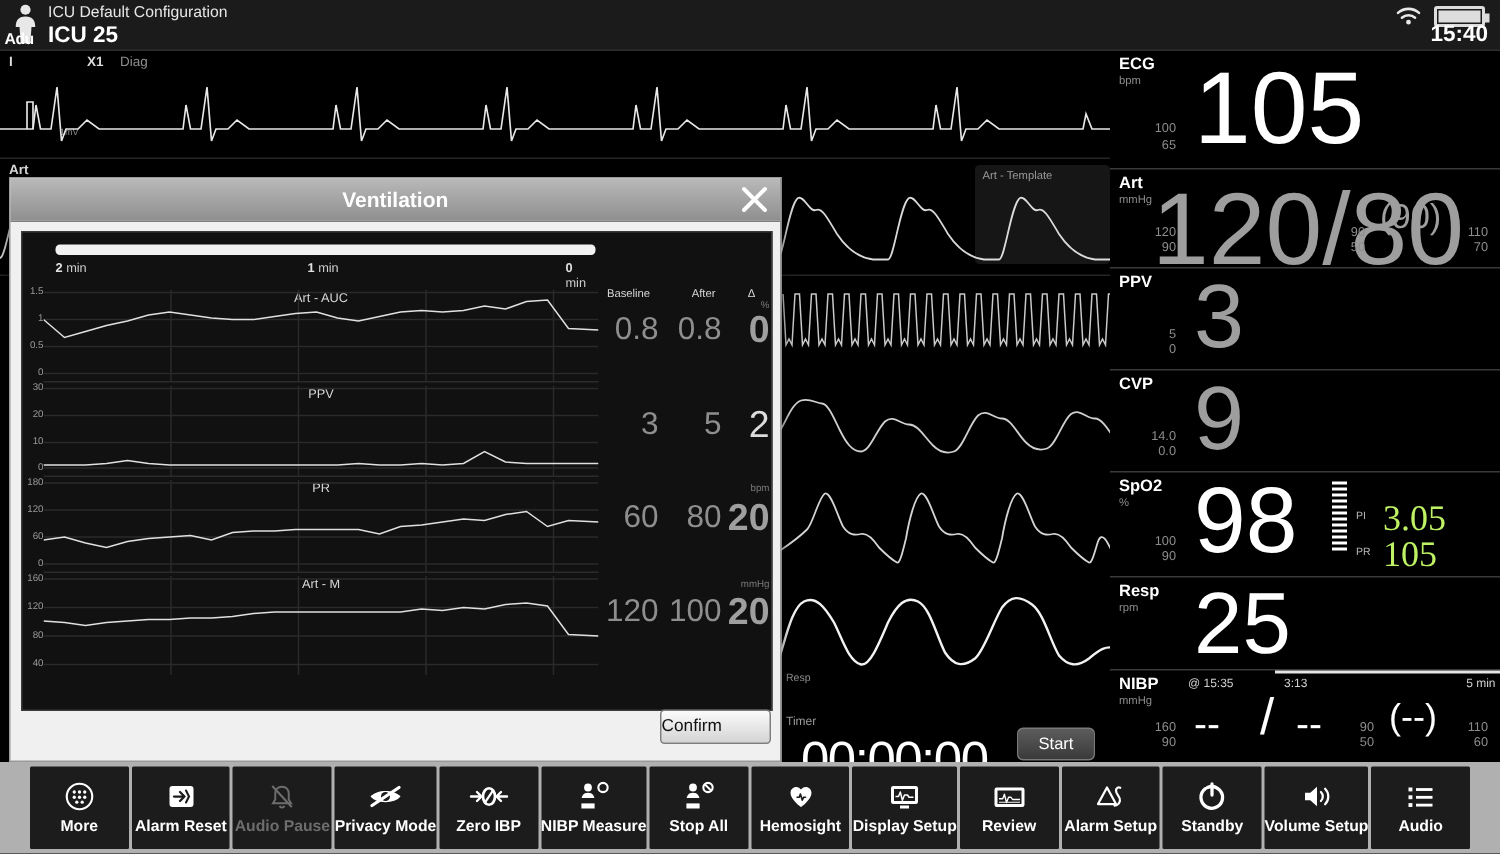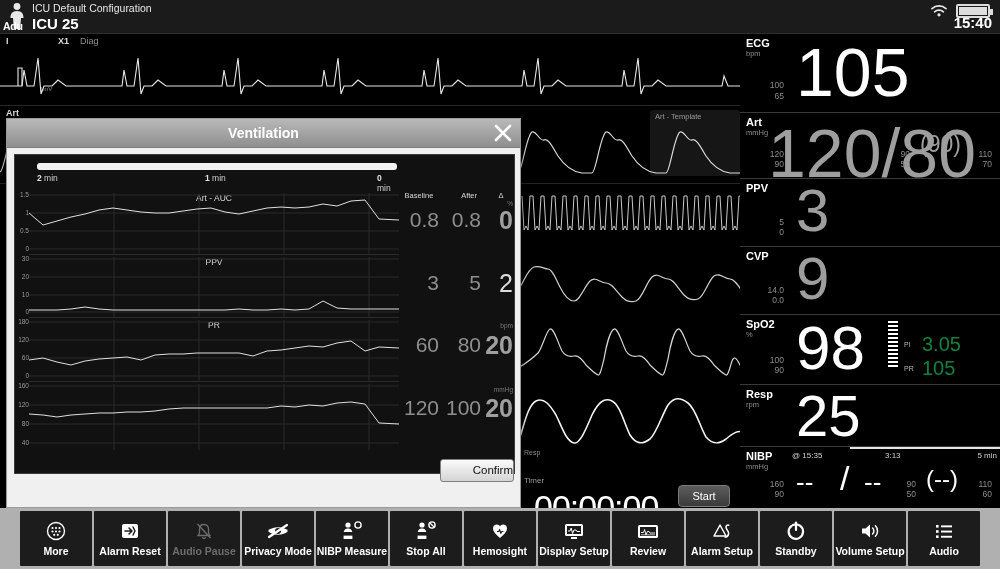--- a/index.html
+++ b/index.html
@@ -92,21 +92,21 @@
   .v-lbl { position: absolute; left: 6px; top: 3px; font-size: 11px; font-weight: bold; color: #fff; }
   .v-unit { position: absolute; left: 6px; top: 15px; font-size: 7.5px; color: #8c8c8c; }
   .v-lim { position: absolute; left: 22px; font-size: 8.5px; color: #8c8c8c; line-height: 10px; text-align: right; width: 22px;}
   .v-big { position: absolute; font-weight: normal; line-height: 1; }
   .v-white { color: #ffffff; }
   .v-grey  { color: #9e9e9e; }
 
   .spo2-bars { position: absolute; left: 148px; top: 6px; width: 10px; }
   .spo2-bars i { display: block; width: 10px; height: 2.4px; background: #fff; margin-bottom: 1.6px; }
   .pi-lbl { position: absolute; font-size: 7px; color: #b9b9b9; }
-  .pi-val { position: absolute; font-size: 20px; color: #15803d; }
+  .pi-val { position: absolute; font-size: 24px; color: #bef264; font-family: Liberation Serif, serif; }
 
   .nibp-hdr { position: absolute; font-size: 8px; color: #cfcfcf; }
   .nibp-line { position: absolute; left: 110px; top: 0px; width: 150px; height: 2px; background: #e5e5e5; }
 
   
   .toolbar {
     position: absolute; bottom: 0; left: 0; width: 1000px; height: 61px;
     background: #b0b0b0; display: flex; align-items: center;
     padding: 3px 20px; gap: 2px;
   }
@@ -157,24 +157,24 @@
   .g-yt { position: absolute; left: -13px; font-size: 6.5px; color: #9a9a9a; width: 13px; text-align: right; }
 
   .cols { position: absolute; left: 388px; top: 36px; width: 110px; height: 280px; }
   .c-hdr { position: absolute; top: 0; font-size: 7.5px; color: #d8d8d8; text-align: center; }
   .c-unit { position: absolute; font-size: 6.5px; color: #7a7a7a; text-align: right; width: 32px; }
   .c-val { position: absolute; font-size: 21px; color: #8e8e8e; text-align: right; }
   .c-val.b { font-weight: bold; color: #9f9f9f; }
   .c-val.w { color: #dcdcdc; }
 
   .confirm {
-    position: absolute; left: 433px; top: 340px; width: 74px; height: 23px;
+    position: absolute; left: 433px; top: 354px; width: 74px; height: 23px;
     background: linear-gradient(#fbfbfb,#d4d4d4);
     border: 1px solid #7e7e7e; border-radius: 3px;
-    font-size: 11.5px; color: #111; text-align: right; line-height: 21px;
+    font-size: 11.5px; color: #111; text-align: left; line-height: 21px;
   }
 </style>
 </head>
 <body>
 
 <div id="root">
 
   <div class="topbar">
     <svg class="pt-icon" viewBox="0 0 22 28">
       <circle cx="11" cy="4.5" r="3.4" fill="#e8e8e8"></circle>
@@ -348,21 +348,21 @@
       <div class="v-lbl">Resp</div>
       <div class="v-unit">rpm</div>
       <div class="v-big v-white" style="left:56px;top:2px;font-size:58px;">25</div>
     </div>
 
     <div class="vbox" style="top:412px;height:62px;">
       <div class="nibp-line"></div>
       <div class="v-lbl">NIBP</div>
       <div class="v-unit">mmHg</div>
       <div class="nibp-hdr" style="left:52px;top:4px;">@ 15:35</div>
-      <div class="nibp-hdr" style="left:116px;top:4px;margin-left:29px;">3:13</div>
+      <div class="nibp-hdr" style="left:116px;top:4px;">3:13</div>
       <div class="nibp-hdr" style="right:3px;top:4px;">5 min</div>
       <div class="v-lim" style="top:32px;">160</div>
       <div class="v-lim" style="top:42px;">90</div>
       <div class="v-big v-white" style="left:56px;top:22px;font-size:26px;">--</div>
       <div class="v-big v-white" style="left:100px;top:14px;font-size:34px;">/</div>
       <div class="v-big v-white" style="left:124px;top:22px;font-size:26px;">--</div>
       <div class="v-lim" style="left:154px;top:32px;">90</div>
       <div class="v-lim" style="left:154px;top:42px;">50</div>
       <div class="v-big v-white" style="left:186px;top:20px;font-size:24px;">(--)</div>
       <div class="v-lim" style="left:230px;top:32px;">110</div>
@@ -463,20 +463,21 @@
               <line x1="255" y1="0" x2="255" y2="62"></line>
                 <line x1="340" y1="0" x2="340" y2="62"></line>
             </g>
             <path fill="none" stroke="#e0e0e0" stroke-width="1" d="M0,40 L14,38 L28,42 L42,45 L56,41 L70,39 L84,38 L98,37 L112,40 L126,35 L140,34
                  L154,34 L168,33 L182,33 L196,33 L210,33 L224,36 L238,31 L252,30 L266,28 L280,26
                  L294,27 L308,23 L322,21 L336,31 L350,27 L370,28"></path>
           </svg>
         </div>
 
         <div class="gblock" style="top:191px;height:70px;border-bottom:none;">
+          <div class="g-title">Art - M</div>
           <div class="g-yt" style="top:0;">160</div>
           <div class="g-yt" style="top:19px;">120</div>
           <div class="g-yt" style="top:38px;">80</div>
           <div class="g-yt" style="top:57px;">40</div>
           <svg width="370" height="66" viewBox="0 0 370 66" style="position:absolute;top:2px;left:0;">
             <g stroke="#2a2a2a" stroke-width="1">
               <line x1="0" y1="2" x2="370" y2="2"></line>
                 <line x1="0" y1="21" x2="370" y2="21"></line>
               <line x1="0" y1="40" x2="370" y2="40"></line>
                 <line x1="0" y1="59" x2="370" y2="59"></line>
@@ -570,20 +571,31 @@
       <div class="ic">
         <svg width="24" height="16" viewBox="0 0 24 16">
             <path d="M2,8 C6,3 18,3 22,8 C18,13 6,13 2,8 Z" fill="#ffffff"></path>
             <circle cx="12" cy="8" r="3" fill="#1c1c1c"></circle>
             <path d="M3,14 L21,2" stroke="#ffffff" stroke-width="2.2" stroke-linecap="round"></path>
           </svg>
       </div>
       <div class="tl">Privacy Mode</div>
     </div>
 
+    <div class="tool">
+      <div class="ic">
+        <svg width="28" height="14" viewBox="0 0 28 14">
+            <ellipse cx="14" cy="7" rx="4" ry="5.5" fill="none" stroke="#ffffff" stroke-width="1.8"></ellipse>
+            <path d="M11.6,10.6 L16.4,3.4" stroke="#ffffff" stroke-width="1.5"></path>
+            <path d="M2,7 L9,7 M6,4 L9,7 L6,10" stroke="#ffffff" stroke-width="1.6" fill="none" stroke-linecap="round" stroke-linejoin="round"></path>
+            <path d="M26,7 L19,7 M22,4 L19,7 L22,10" stroke="#ffffff" stroke-width="1.6" fill="none" stroke-linecap="round" stroke-linejoin="round"></path>
+          </svg>
+      </div>
+      <div class="tl">Zero IBP</div>
+    </div>
 
     <div class="tool">
       <div class="ic">
         <svg width="22" height="20" viewBox="0 0 22 20">
             <circle cx="7" cy="4" r="2.6" fill="#ffffff"></circle>
             <path d="M7,7.5 C3.8,7.5 2.6,9.8 2.6,12.6 L2.6,18 L11.4,18 L11.4,12.6 C11.4,9.8 10.2,7.5 7,7.5 Z" fill="#ffffff"></path>
             <rect x="2" y="11" width="10" height="3.6" fill="#1c1c1c"></rect>
             <circle cx="17" cy="4" r="3.1" fill="none" stroke="#ffffff" stroke-width="1.4"></circle>
           </svg>
       </div>

